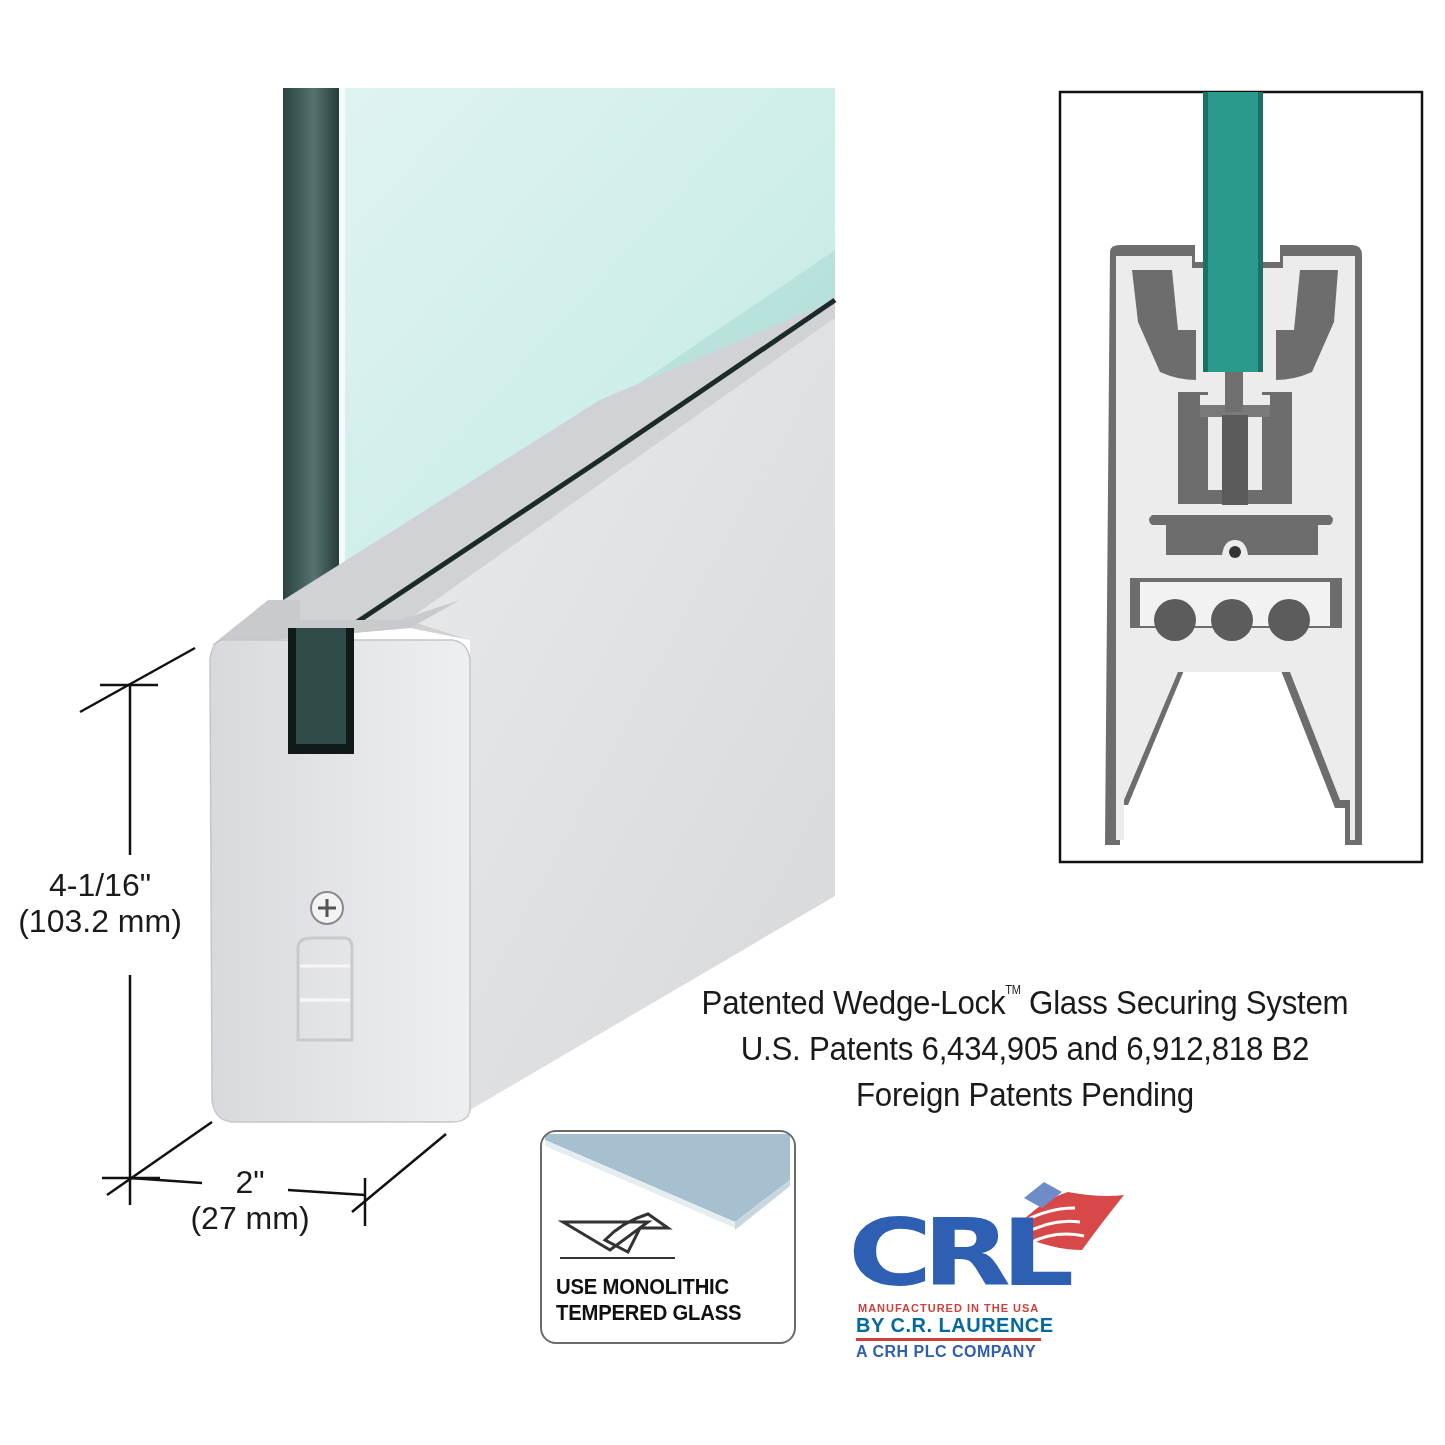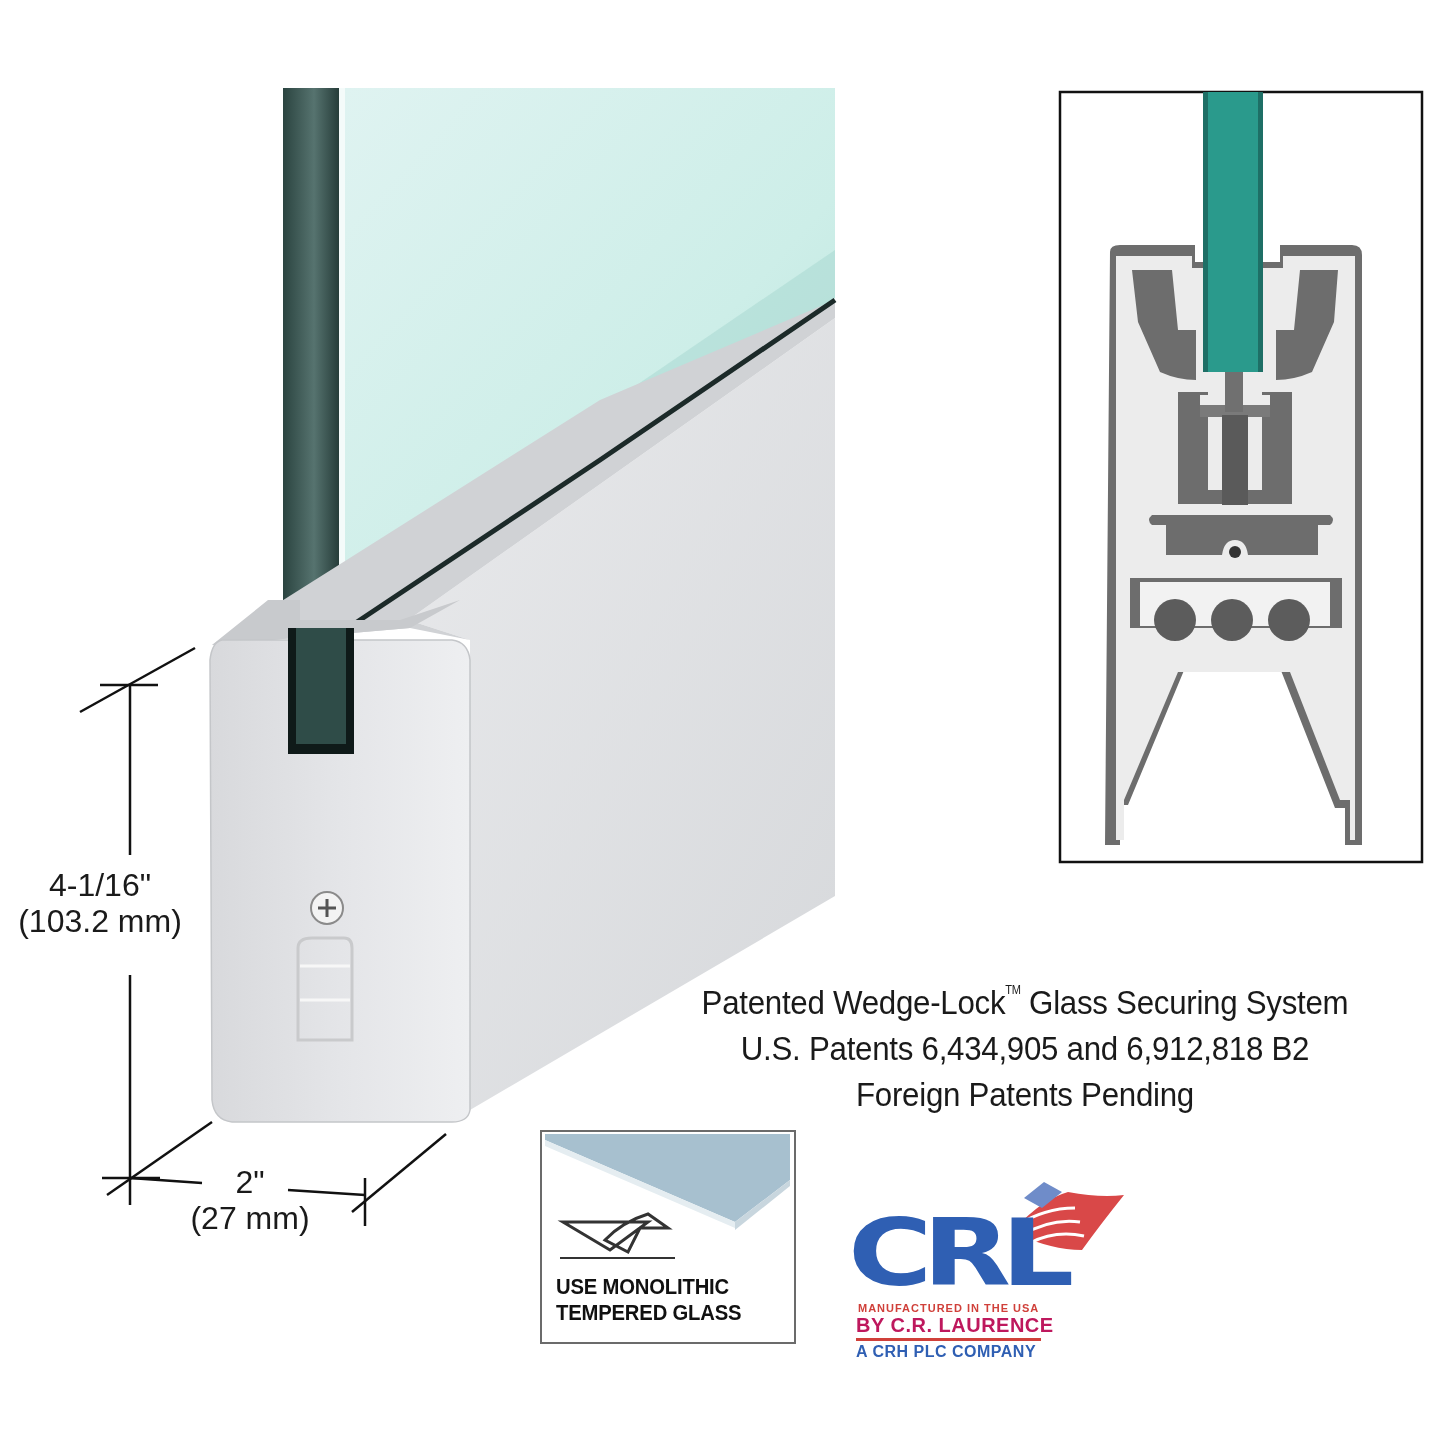--- a/index.html
+++ b/index.html
@@ -19,21 +19,21 @@
   #glass-badge .badge-text { position:absolute; left:14px; top:142px; font-weight:bold;
                  font-size:22.5px; line-height:1.15; color:#111; letter-spacing:-0.2px;
                  transform:scaleX(0.9); transform-origin:left top; white-space:nowrap; }
   #crl-logo { position:absolute; left:846px; top:1180px; width:280px; height:180px; }
   #crl-logo .crl-mark { position:absolute; left:2px; top:28px; font-family:"DejaVu Sans", sans-serif;
                  font-weight:bold; font-size:92px; color:#2f5fb3; letter-spacing:-8px;
                  transform:scaleX(1.25); transform-origin:left top; line-height:1; }
   #crl-logo .crl-tag1 { position:absolute; left:12px; top:122px; font-size:11px; font-weight:bold;
                  color:#d0403a; letter-spacing:1px; }
   #crl-logo .crl-tag2 { position:absolute; left:10px; top:134px; font-size:20px; font-weight:bold;
-                 color:#be185d; letter-spacing:0.5px; }
+                 color:#0369a1; letter-spacing:0.5px; }
   #crl-logo .crl-rule { position:absolute; left:10px; top:158px; width:185px; height:3px; background:#d0403a; }
   #crl-logo .crl-tag3 { position:absolute; left:10px; top:163px; font-size:16px; font-weight:bold;
                  color:#2f5fb3; letter-spacing:0.5px; }
 </style>
 </head>
 <body>
 
 <svg id="main-illustration" viewBox="0 0 1445 1445" xmlns="http://www.w3.org/2000/svg">
   <defs>
     <linearGradient id="glassFace" x1="0" y1="0" x2="1" y2="1">
@@ -157,21 +157,21 @@
   <div>2"</div>
   <div>(27 mm)</div>
 </div>
 
 <div id="patent-block">
   <div><span>Patented Wedge-Lock</span><sup>TM</sup><span> Glass Securing System</span></div>
   <div>U.S. Patents 6,434,905 and 6,912,818 B2</div>
   <div>Foreign Patents Pending</div>
 </div>
 
-<div id="glass-badge" style="background:transparent;">
+<div id="glass-badge" style="background:transparent;border-radius:16px;">
   <div class="badge-text">
     <div>USE MONOLITHIC</div>
     <div>TEMPERED GLASS</div>
   </div>
 </div>
 
 <div id="crl-logo">
   <div class="crl-mark">CRL</div>
   <div class="crl-tag1">MANUFACTURED IN THE USA</div>
   <div class="crl-tag2">BY C.R. LAURENCE</div>

